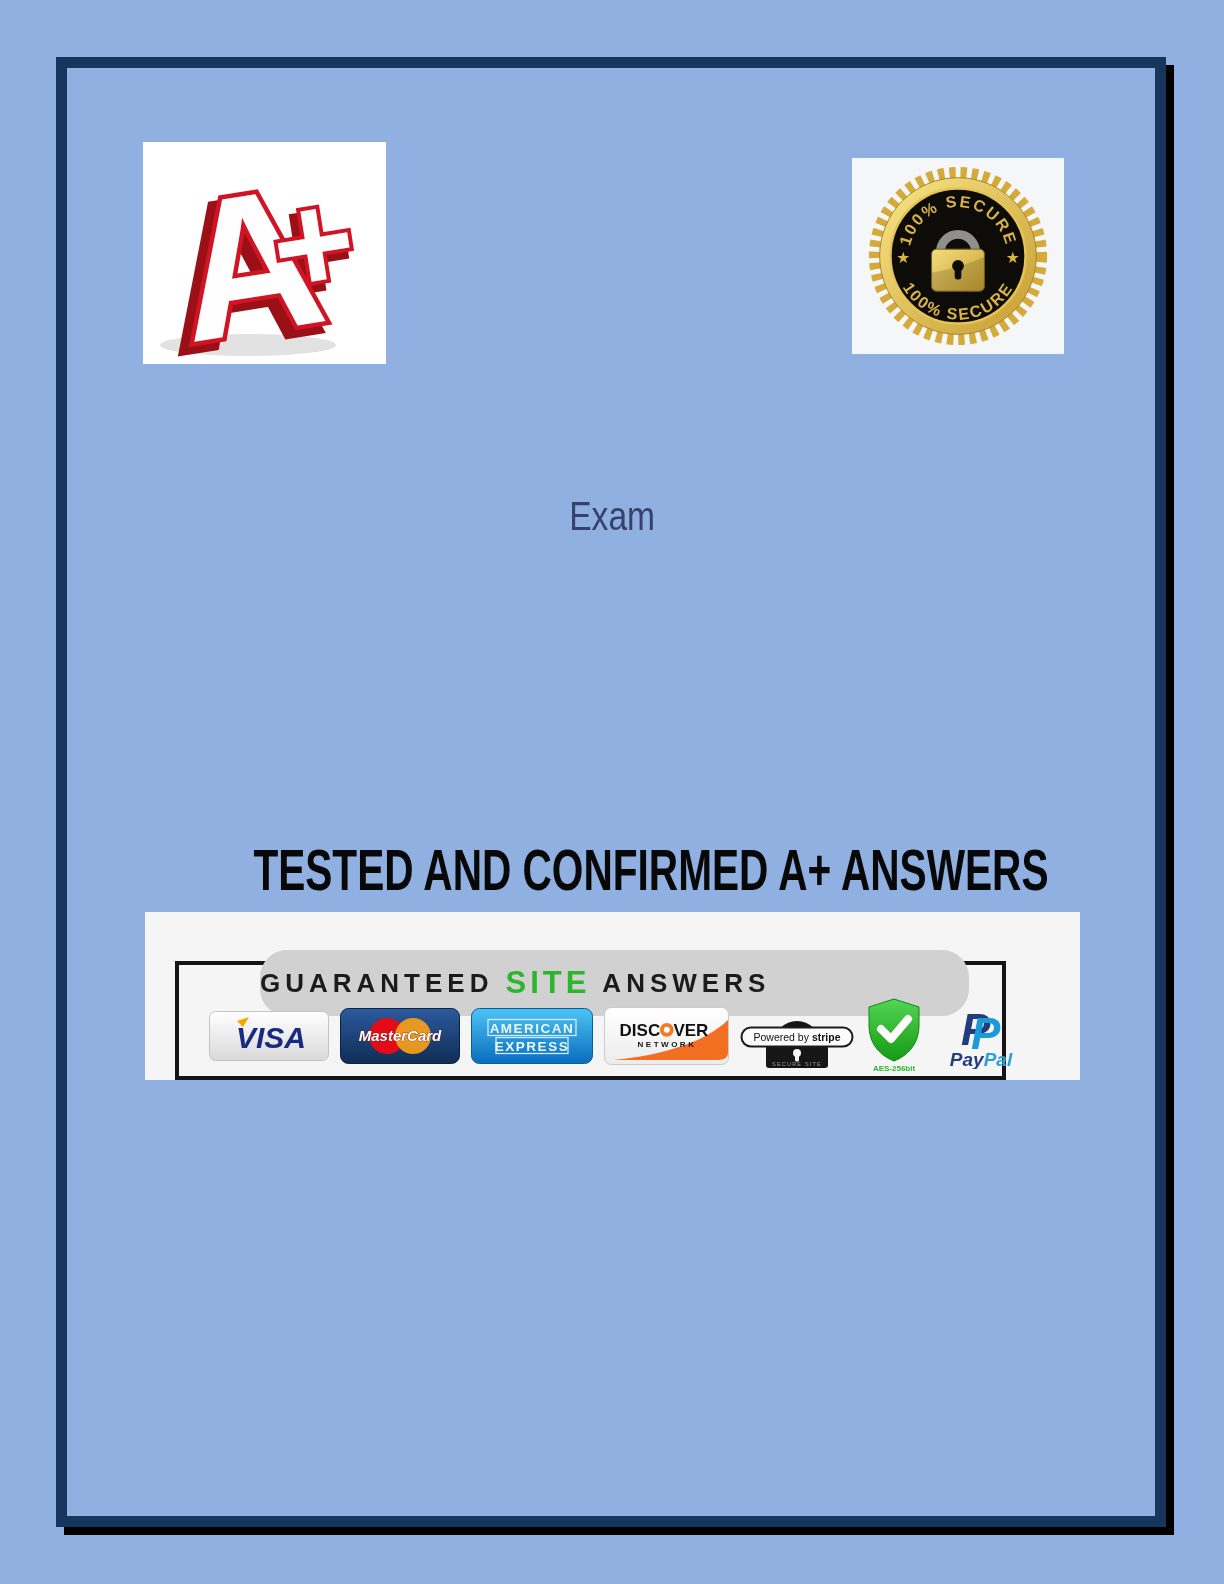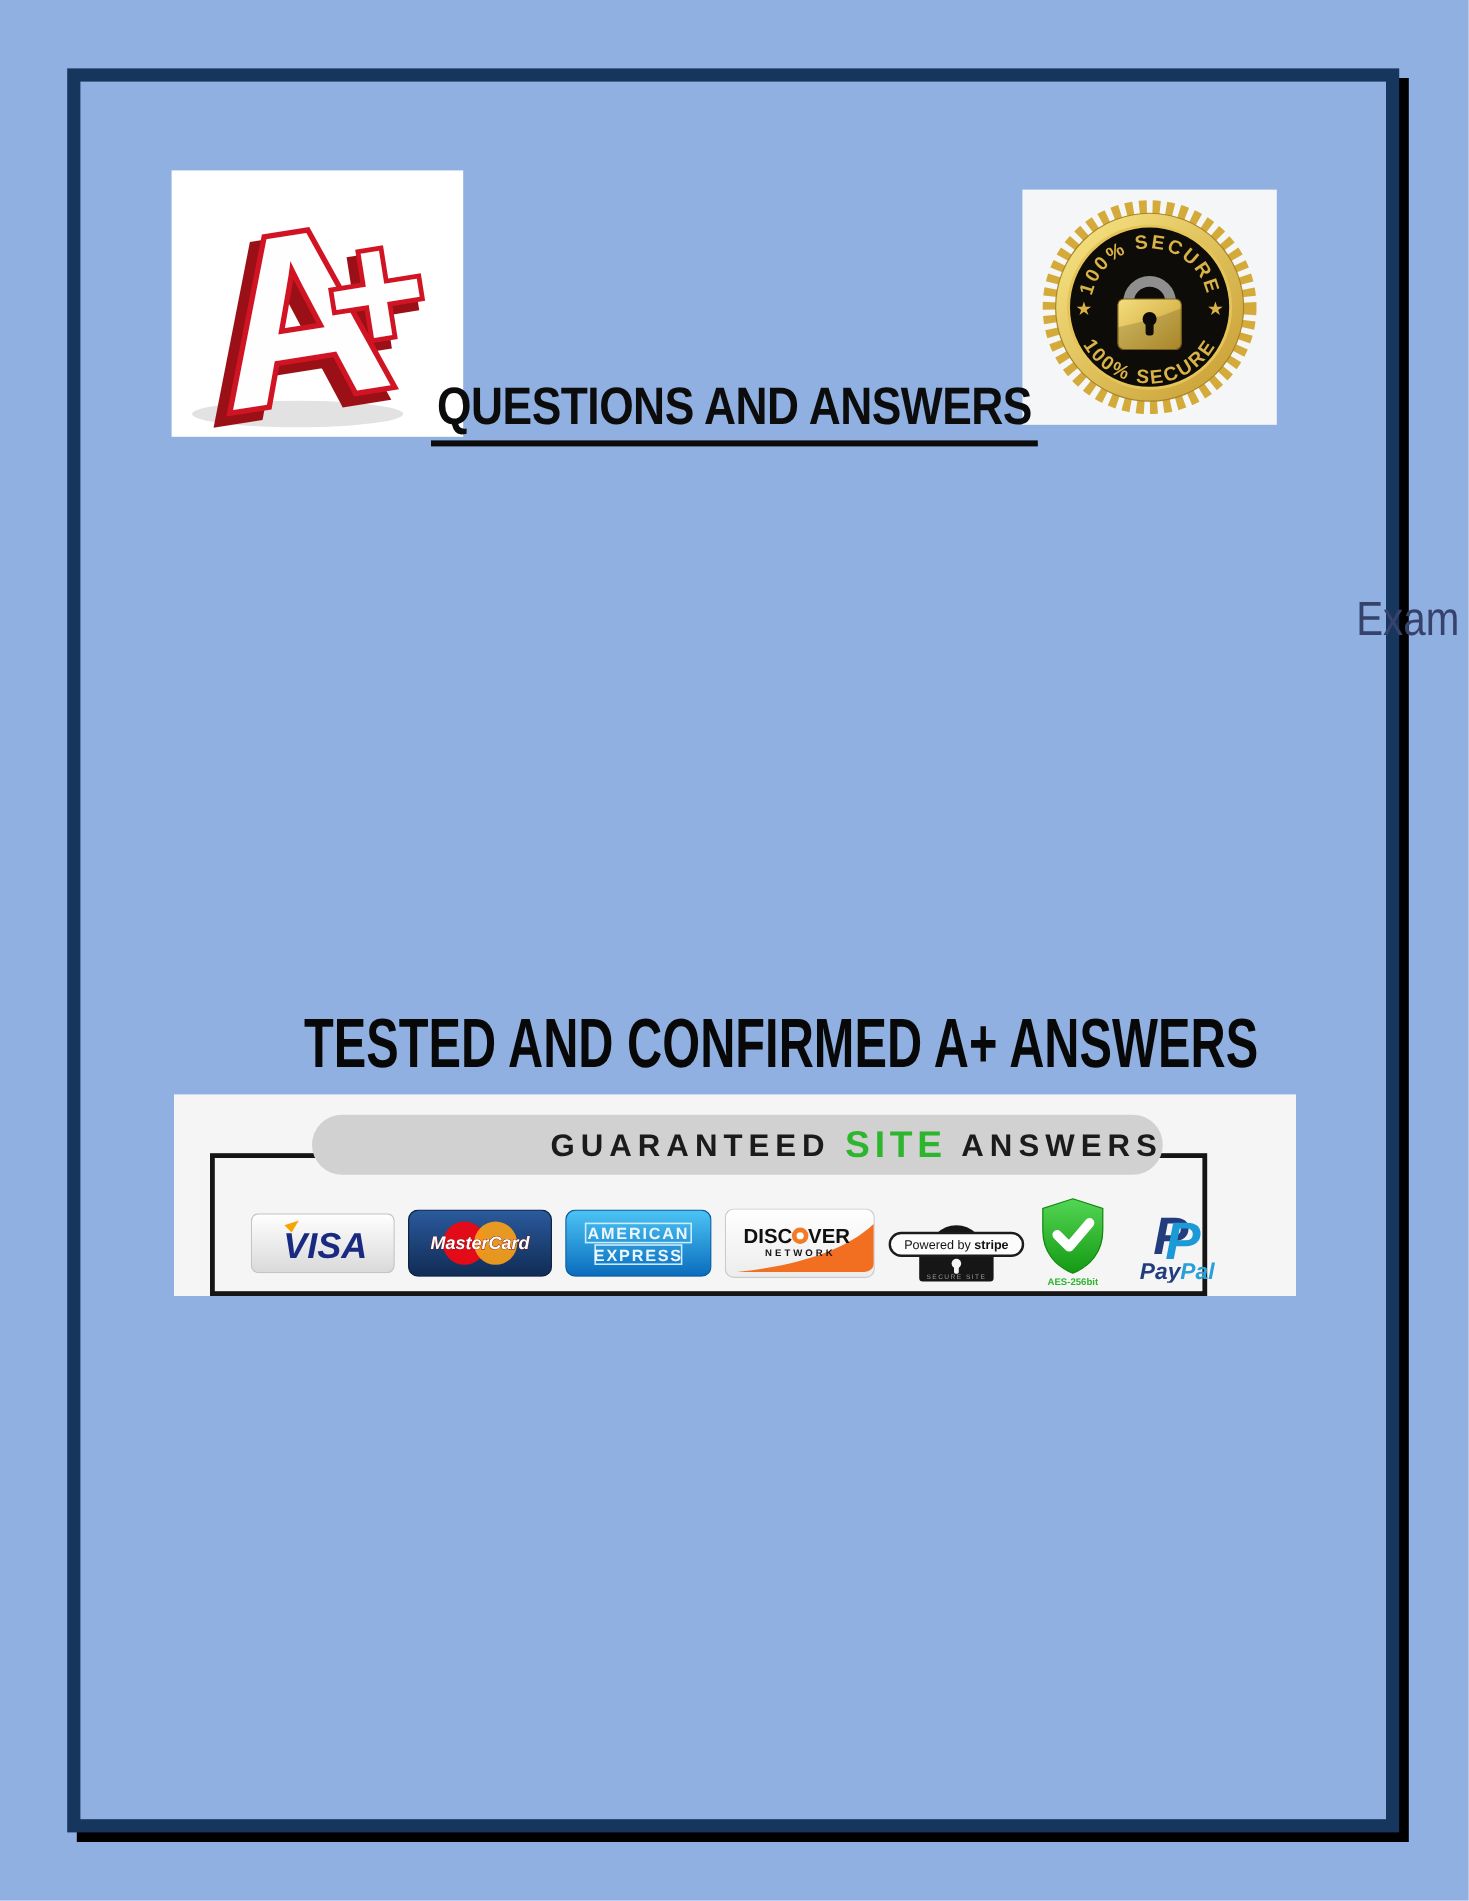--- a/index.html
+++ b/index.html
@@ -8,31 +8,31 @@
   .frame{position:absolute;left:56px;top:57px;width:1110px;height:1470px;
          border:11px solid #17365d;box-sizing:border-box;box-shadow:8px 8px 0 0 #000;}
   .aplus-box{position:absolute;left:143px;top:142px;width:243px;height:222px;background:#ffffff;}
   .badge-box{position:absolute;left:852px;top:158px;width:212px;height:196px;background:#f5f6f7;
              display:flex;align-items:center;justify-content:center;}
   .center-line{position:absolute;left:0;width:1224px;text-align:center;white-space:nowrap;}
   .squish{display:inline-block;transform-origin:center;line-height:1.05;}
   .qa-title{top:316px;}
   .qa-title .squish{font-size:44px;font-weight:bold;color:#0c0c0c;transform:scaleX(0.84);
                     border-bottom:5px solid #0c0c0c;padding:0 6px 5px 6px;letter-spacing:-0.5px;}
-  .exam-label{top:495px;text-align:right;}
+  .exam-label{top:495px;}
   .exam-label .squish{font-size:40px;color:#36426c;transform:scaleX(0.84);}
   .exam-title{top:544px;}
   .exam-title .squish{font-size:41px;font-weight:bold;color:#2e3a63;transform:scaleX(0.72);}
   .tagline{top:840px;padding-left:39px;}
   .tagline .squish{font-size:58px;font-weight:bold;color:#080808;transform:scaleX(0.70);}
   .checkout{position:absolute;left:145px;top:912px;width:935px;height:168px;background:#f5f5f5;}
   .bracket{position:absolute;left:30px;top:49px;width:831px;height:119px;
            border:4px solid #151515;box-sizing:border-box;}
-  .pill{position:absolute;left:115px;top:17px;width:709px;height:50px;border-radius:27px;
-        background:#d1d1d1;display:flex;align-items:center;justify-content:flex-end;}
+  .pill{position:absolute;left:115px;top:38px;width:709px;height:66px;border-radius:27px;
+        background:#d1d1d1;display:flex;align-items:center;justify-content:flex-start;}
   .pill .w{font-size:26px;font-weight:800;letter-spacing:5px;color:#1b1b1b;}
   .pill .safe{font-size:31px;font-weight:800;letter-spacing:4px;margin:0 12px;}
   .payrow{position:absolute;left:64px;top:87px;width:822px;height:74px;
           display:flex;align-items:center;gap:11px;}
   svg text{font-family:"Liberation Sans",sans-serif;}
 </style>
 </head>
 <body>
 
 <div class="page">
@@ -76,23 +76,20 @@
       <text x="44" y="102" text-anchor="middle" font-size="16" fill="#d9b345">★</text>
       <text x="156" y="102" text-anchor="middle" font-size="16" fill="#d9b345">★</text>
       <path d="M 82,91 A 18,18 0 0 1 118,91" fill="none" stroke="#8f8f8f" stroke-width="9"></path>
       <rect x="73" y="88" width="54" height="43" rx="5" fill="url(#gLock)" stroke="#7d6220" stroke-width="1"></rect>
       <path d="M73,112 C 90,109 110,103 127,96 L127,126 Q127,131 122,131 L78,131 Q73,131 73,126 Z" fill="#000000" opacity="0.15"></path>
       <circle cx="100" cy="105" r="6" fill="#0e0c08"></circle>
       <rect x="96.6" y="105" width="6.8" height="14" rx="2.5" fill="#0e0c08"></rect>
     </svg>
   </div>
 
-  <div class="center-line qa-title">
-    <span class="squish">QUESTIONS AND ANSWERS</span>
-  </div>
   <div class="center-line exam-label">
     <span class="squish">Exam</span>
   </div>
   <div class="center-line tagline">
     <span class="squish">TESTED AND CONFIRMED A+ ANSWERS</span>
   </div>
 
   <div class="checkout">
     <div class="bracket"></div>
     <div class="pill">

